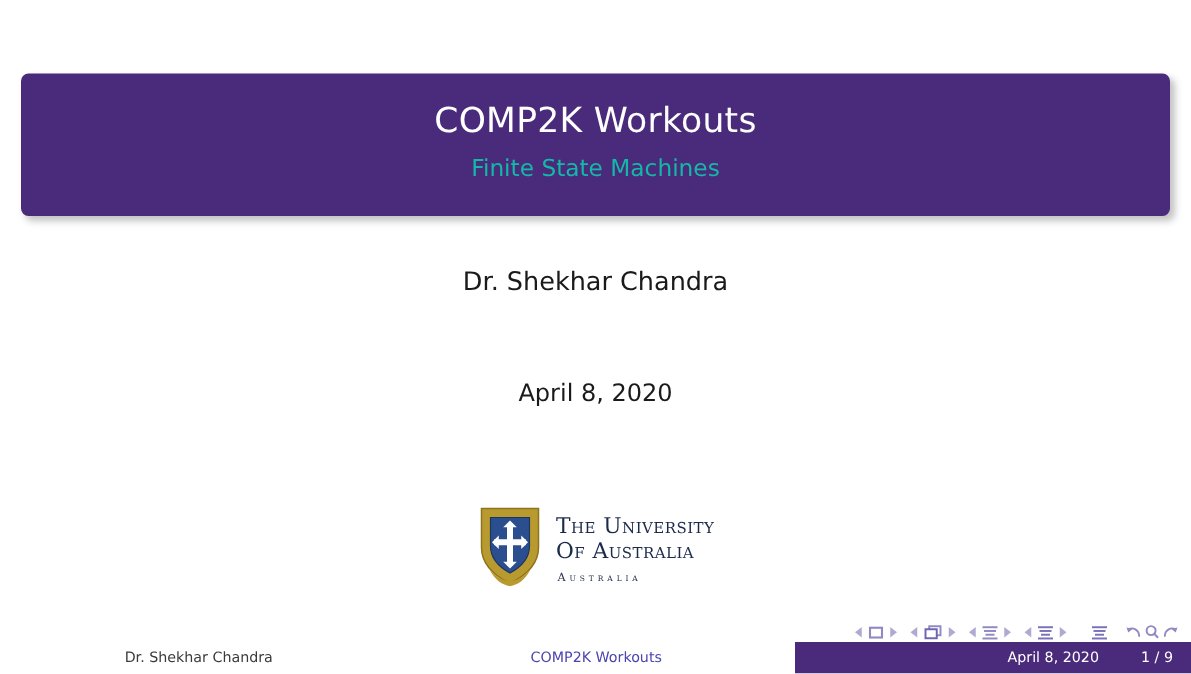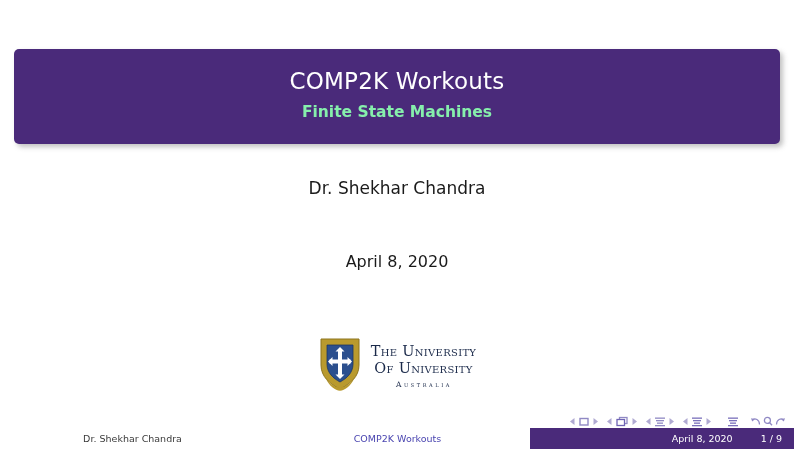--- a/index.html
+++ b/index.html
@@ -35,25 +35,25 @@
   }
   .title-main {
     color: #ffffff;
     font-size: 23px;
     line-height: 1.25;
     letter-spacing: 0.2px;
     font-weight: 400;
     white-space: nowrap;
   }
   .title-sub {
-    color: #86efac;
+    color: #14b8a6;
     font-size: 15.5px;
     line-height: 1.3;
     margin-top: 6px;
-    font-weight: 700;
+    font-weight: 400;
     white-space: nowrap;
   }
 
   
   .author {
     position: absolute;
     left: 0;
     top: 178px;
     width: 794px;
     text-align: center;
@@ -87,21 +87,20 @@
     align-items: center;
     gap: 9px;
   }
   .logo-crest { display: block; }
   .logo-text {
     display: flex;
     flex-direction: column;
     justify-content: center;
     color: #1b2a4a;
     font-family: "DejaVu Serif", "Liberation Serif", serif;
-    align-items: center;
   }
   .logo-line1, .logo-line2 {
     font-size: 14.5px;
     font-variant: small-caps;
     letter-spacing: 0.3px;
     line-height: 1.18;
     white-space: nowrap;
   }
   .logo-line3 {
     font-size: 7.5px;
@@ -206,21 +205,21 @@
         <polygon points="22,10 26.5,14.5 17.5,14.5" fill="#ffffff"></polygon>
         <polygon points="22,42 26.5,37.5 17.5,37.5" fill="#ffffff"></polygon>
         <polygon points="10,24.5 14.5,20 14.5,29" fill="#ffffff"></polygon>
         <polygon points="34,24.5 29.5,20 29.5,29" fill="#ffffff"></polygon>
 
         <path d="M8 42 C12 50 17 53 22 53.8 C27 53 32 50 36 42 C32 47 27 50 22 50.6 C17 50 12 47 8 42 Z" fill="#b99a2e"></path>
       </svg>
     </span>
     <span class="logo-text">
       <span class="logo-line1">The University</span>
-      <span class="logo-line2">Of University</span>
+      <span class="logo-line2">Of Australia</span>
       <span class="logo-line3">Australia</span>
     </span>
   </div>
 </div>
 
 <div class="nav-symbols">
 
   <span>
     <svg width="9" height="13" viewBox="0 0 9 13">
         <polygon points="6.5,3 6.5,10 2,6.5" fill="#b0aad2"></polygon>

